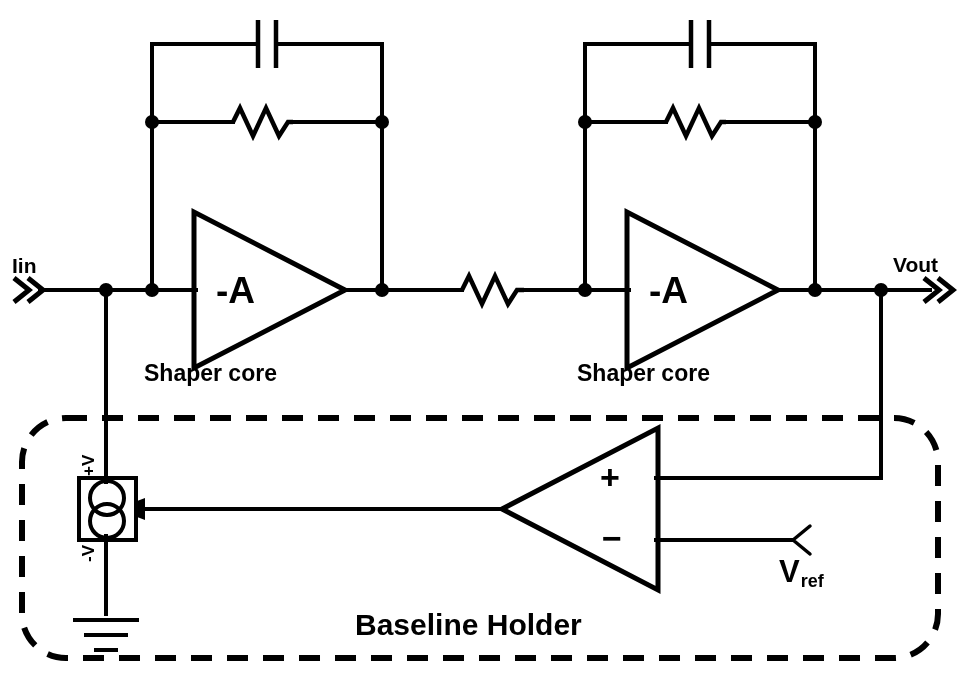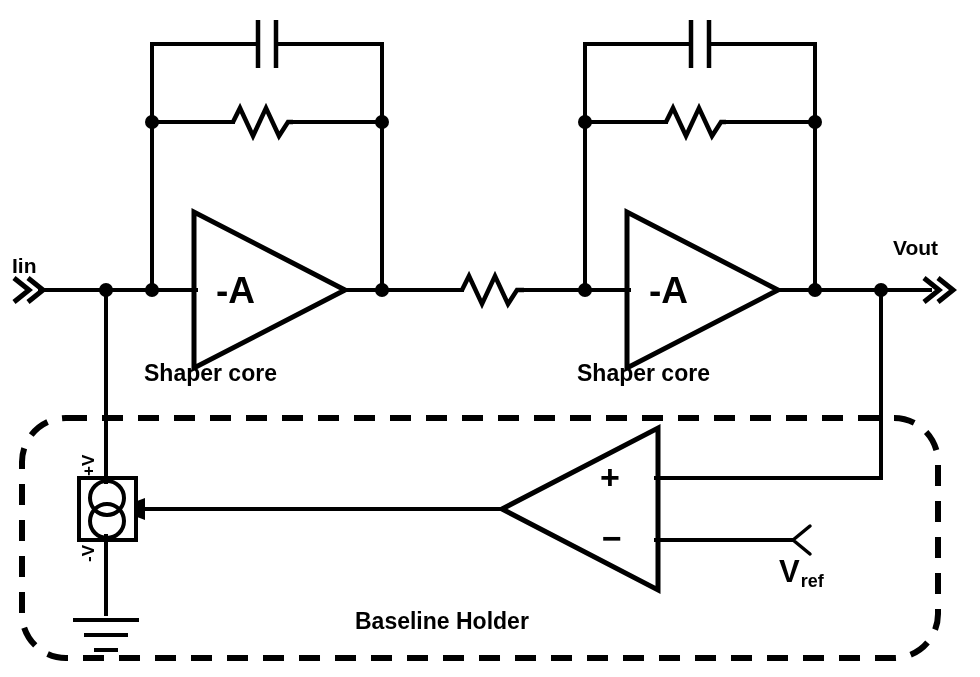--- a/index.html
+++ b/index.html
@@ -102,21 +102,21 @@
     font-size: 37px;
     letter-spacing: 0px;
   }
   .lbl-stage {
     font-size: 23px;
   }
   .lbl-io {
     font-size: 21px;
   }
   .lbl-region {
-    font-size: 23px;
+    font-size: 30px;
     text-align: center;
   }
   .lbl-vref {
     font-size: 31px;
   }
   .lbl-vref sub {
     font-size: 18px;
     font-weight: bold;
     vertical-align: baseline;
     position: relative;
@@ -233,21 +233,21 @@
     <g>
       <line class="wire" x1="75" y1="620" x2="137" y2="620"></line>
       <line class="wire" x1="86" y1="635" x2="126" y2="635"></line>
       <line class="wire" x1="96" y1="650" x2="116" y2="650"></line>
     </g>
 
   </svg>
 
   <div class="lbl lbl-io" style="left:12px; top:255px;">Iin</div>
 
-  <div class="lbl lbl-io" style="left:893px; top:237px;">Vout</div>
+  <div class="lbl lbl-io" style="left:893px; top:254px;">Vout</div>
 
   <div class="lbl lbl-amp" style="left:216px; top:272px;">-A</div>
 
   <div class="lbl lbl-amp" style="left:649px; top:272px;">-A</div>
 
   <div class="lbl lbl-stage" style="left:144px; top:362px;">Shaper core</div>
 
   <div class="lbl lbl-stage" style="left:577px; top:362px;">Shaper core</div>
 
   <div class="lbl lbl-region" style="left:355px; top:610px;">Baseline Holder</div>

